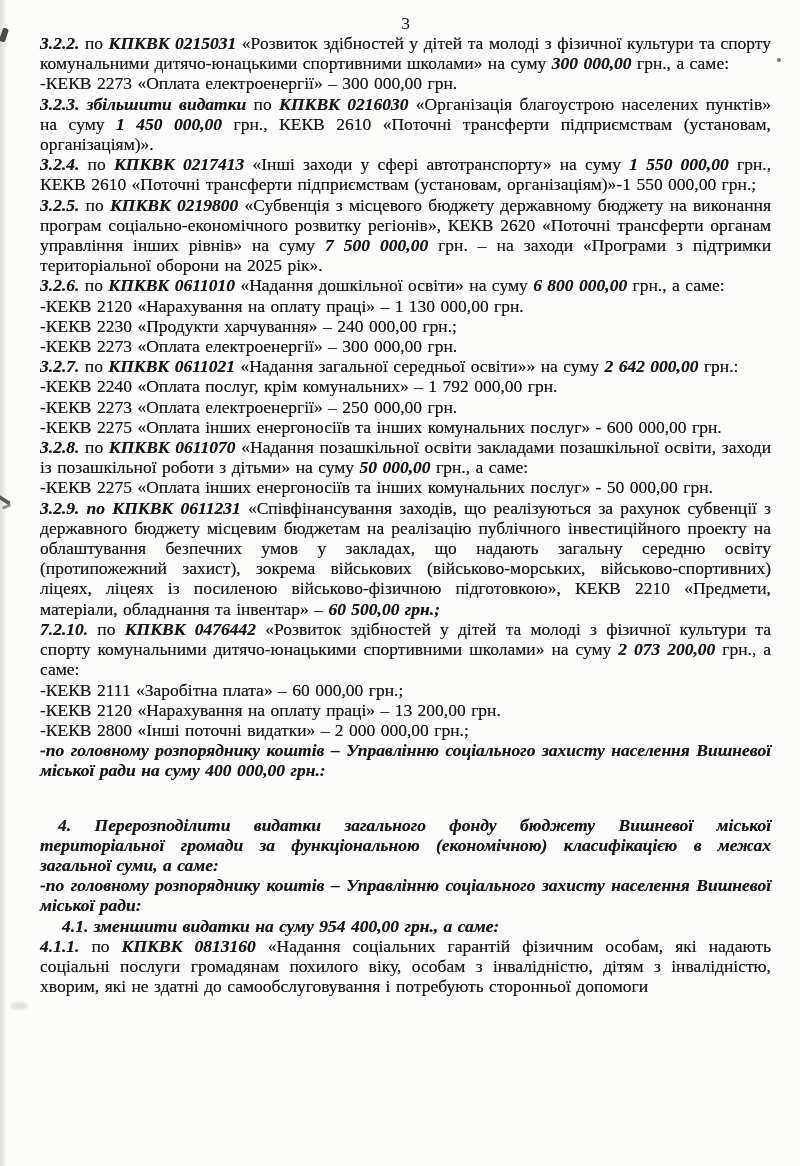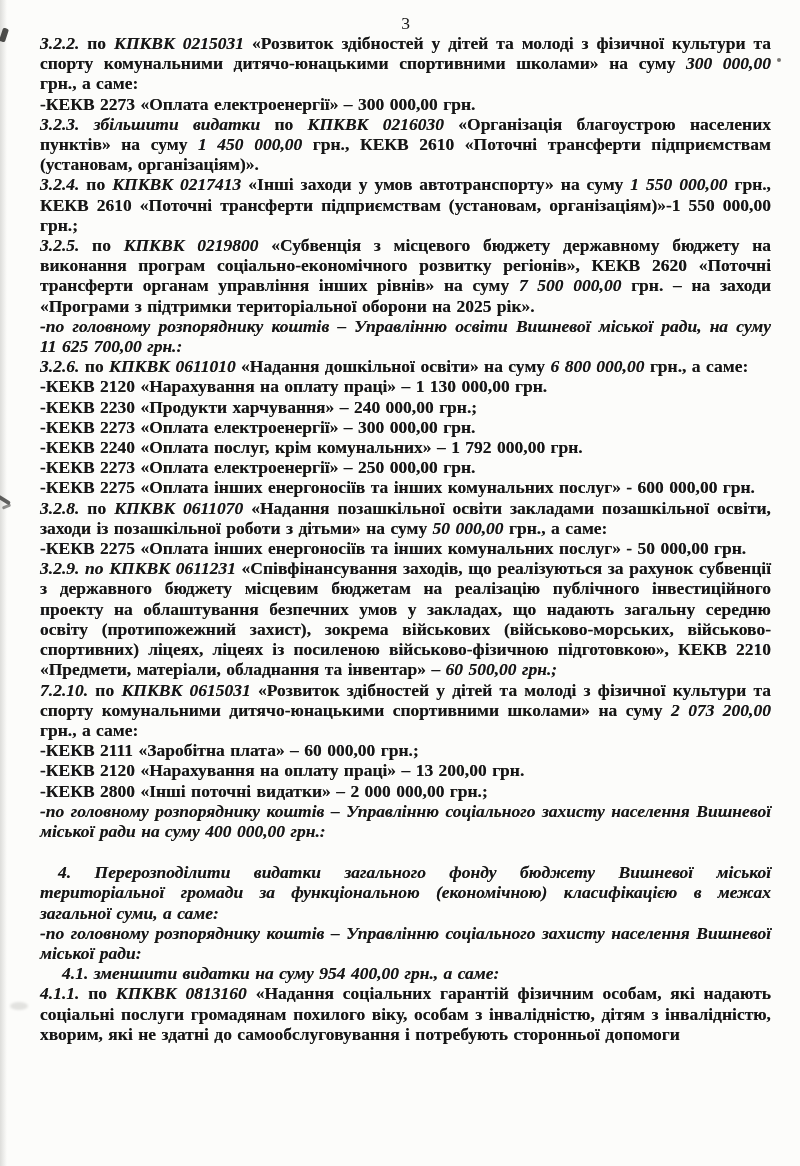--- a/index.html
+++ b/index.html
@@ -42,21 +42,21 @@
   p.para {
     margin: 0;
     text-align: justify;
     font-size: 17.5px;
     line-height: 20.2px;
     text-shadow: 0 0 0.6px rgba(10,10,10,0.55);
     word-spacing: 0.06em;
   }
   p.para span { white-space: inherit; }
   .b { font-weight: bold; font-style: italic; }
-  .r { font-weight: bold; }
+  .r { font-weight: normal; }
 
   
   .artifact { position: absolute; pointer-events: none; }
   .mark-top-left {
     left: 1px; top: 28px;
     width: 6px; height: 14px;
     background: #2f2f2d;
     transform: rotate(18deg);
     border-radius: 2px;
     opacity: 0.85;
@@ -98,39 +98,39 @@
 
 <div class="page" style="--paper: #fcfcfa; --ink: #161616;">
   <div class="edge-shade"></div>
 
   <div class="page-number">3</div>
 
   <div class="content">
       <p class="para"><span class="b">3.2.2.</span><span class="r"> по </span><span class="b">КПКВК 0215031</span><span class="r"> «Розвиток здібностей у дітей та молоді з фізичної культури та спорту комунальними дитячо-юнацькими спортивними школами» на суму </span><span class="b">300&nbsp;000,00</span><span class="r"> грн., а саме:</span></p>
       <p class="para"><span class="r">-КЕКВ 2273 «Оплата електроенергії» – 300&nbsp;000,00 грн.</span></p>
       <p class="para"><span class="b">3.2.3. збільшити видатки</span><span class="r"> по </span><span class="b">КПКВК 0216030</span><span class="r"> «Організація благоустрою населених пунктів» на суму </span><span class="b">1&nbsp;450&nbsp;000,00</span><span class="r"> грн., КЕКВ 2610 «Поточні трансферти підприємствам (установам, організаціям)».</span></p>
-      <p class="para"><span class="b">3.2.4.</span><span class="r"> по </span><span class="b">КПКВК 0217413</span><span class="r"> «Інші заходи у умов автотранспорту» на суму </span><span class="b">1&nbsp;550&nbsp;000,00</span><span class="r"> грн., КЕКВ 2610 «Поточні трансферти підприємствам (установам, організаціям)»-1&nbsp;550&nbsp;000,00 грн.;</span></p>
+      <p class="para"><span class="b">3.2.4.</span><span class="r"> по </span><span class="b">КПКВК 0217413</span><span class="r"> «Інші заходи у сфері автотранспорту» на суму </span><span class="b">1&nbsp;550&nbsp;000,00</span><span class="r"> грн., КЕКВ 2610 «Поточні трансферти підприємствам (установам, організаціям)»-1&nbsp;550&nbsp;000,00 грн.;</span></p>
       <p class="para"><span class="b">3.2.5.</span><span class="r"> по </span><span class="b">КПКВК 0219800</span><span class="r"> «Субвенція з місцевого бюджету державному бюджету на виконання програм соціально-економічного розвитку регіонів», КЕКВ 2620 «Поточні трансферти органам управління інших рівнів» на суму </span><span class="b">7&nbsp;500&nbsp;000,00</span><span class="r"> грн. – на заходи «Програми з підтримки територіальної оборони на 2025 рік».</span></p>
-      <p class="para"><span class="b">-по головному розпоряднику коштів – Управлінню освіти Вишневої міської ради, на суму 11&nbsp;625&nbsp;700,00 грн.:</span></p>
       <p class="para"><span class="b">3.2.6.</span><span class="r"> по </span><span class="b">КПКВК 0611010</span><span class="r"> «Надання дошкільної освіти» на суму </span><span class="b">6&nbsp;800&nbsp;000,00</span><span class="r"> грн., а саме:</span></p>
       <p class="para"><span class="r">-КЕКВ 2120 «Нарахування на оплату праці» – 1&nbsp;130&nbsp;000,00 грн.</span></p>
       <p class="para"><span class="r">-КЕКВ 2230 «Продукти харчування» – 240&nbsp;000,00 грн.;</span></p>
       <p class="para"><span class="r">-КЕКВ 2273 «Оплата електроенергії» – 300&nbsp;000,00 грн.</span></p>
+      <p class="para"><span class="b">3.2.7.</span><span class="r"> по </span><span class="b">КПКВК 0611021</span><span class="r"> «Надання загальної середньої освіти»» на суму </span><span class="b">2&nbsp;642&nbsp;000,00</span><span class="r"> грн.:</span></p>
       <p class="para"><span class="r">-КЕКВ 2240 «Оплата послуг, крім комунальних» – 1&nbsp;792&nbsp;000,00 грн.</span></p>
       <p class="para"><span class="r">-КЕКВ 2273 «Оплата електроенергії» – 250&nbsp;000,00 грн.</span></p>
       <p class="para"><span class="r">-КЕКВ 2275 «Оплата інших енергоносіїв та інших комунальних послуг» - 600&nbsp;000,00 грн.</span></p>
       <p class="para"><span class="b">3.2.8.</span><span class="r"> по </span><span class="b">КПКВК 0611070</span><span class="r"> «Надання позашкільної освіти закладами позашкільної освіти, заходи із позашкільної роботи з дітьми» на суму </span><span class="b">50&nbsp;000,00</span><span class="r"> грн., а саме:</span></p>
       <p class="para"><span class="r">-КЕКВ 2275 «Оплата інших енергоносіїв та інших комунальних послуг» - 50&nbsp;000,00 грн.</span></p>
       <p class="para"><span class="b">3.2.9. по КПКВК 0611231</span><span class="r"> «Співфінансування заходів, що реалізуються за рахунок субвенції з державного бюджету місцевим бюджетам на реалізацію публічного інвестиційного проекту на облаштування безпечних умов у закладах, що надають загальну середню освіту (протипожежний захист), зокрема військових (військово-морських, військово-спортивних) ліцеях, ліцеях із посиленою військово-фізичною підготовкою», КЕКВ 2210 «Предмети, матеріали, обладнання та інвентар» – </span><span class="b">60&nbsp;500,00 грн.;</span></p>
-      <p class="para"><span class="b">7.2.10.</span><span class="r"> по </span><span class="b">КПКВК 0615031</span><span class="r"> «Розвиток здібностей у дітей та молоді з фізичної культури та спорту комунальними дитячо-юнацькими спортивними школами» на суму </span><span class="b">2&nbsp;073&nbsp;200,00</span><span class="r"> грн., а саме:</span></p>
+      <p class="para"><span class="b">7.2.10.</span><span class="r"> по </span><span class="b">КПКВК 0476442</span><span class="r"> «Розвиток здібностей у дітей та молоді з фізичної культури та спорту комунальними дитячо-юнацькими спортивними школами» на суму </span><span class="b">2&nbsp;073&nbsp;200,00</span><span class="r"> грн., а саме:</span></p>
       <p class="para"><span class="r">-КЕКВ 2111 «Заробітна плата» – 60&nbsp;000,00 грн.;</span></p>
       <p class="para"><span class="r">-КЕКВ 2120 «Нарахування на оплату праці» – 13&nbsp;200,00 грн.</span></p>
       <p class="para"><span class="r">-КЕКВ 2800 «Інші поточні видатки» – 2&nbsp;000&nbsp;000,00 грн.;</span></p>
       <p class="para"><span class="b">-по головному розпоряднику коштів – Управлінню соціального захисту населення Вишневої міської ради на суму 400&nbsp;000,00 грн.:</span></p>
-      <p class="para" style="text-indent: 18px; margin-top: 21px;"><span class="b">4. Перерозподілити видатки загального фонду бюджету Вишневої міської територіальної громади за функціональною (економічною) класифікацією в межах загальної суми, а саме:</span></p>
+      <p class="para" style="text-indent: 18px; margin-top: 34px;"><span class="b">4. Перерозподілити видатки загального фонду бюджету Вишневої міської територіальної громади за функціональною (економічною) класифікацією в межах загальної суми, а саме:</span></p>
       <p class="para"><span class="b">-по головному розпоряднику коштів – Управлінню соціального захисту населення Вишневої міської ради:</span></p>
       <p class="para" style="text-indent: 22px;"><span class="b">4.1. зменшити видатки на суму 954&nbsp;400,00 грн., а саме:</span></p>
       <p class="para"><span class="b">4.1.1.</span><span class="r"> по </span><span class="b">КПКВК 0813160</span><span class="r"> «Надання соціальних гарантій фізичним особам, які надають соціальні послуги громадянам похилого віку, особам з інвалідністю, дітям з інвалідністю, хворим, які не здатні до самообслуговування і потребують сторонньої допомоги</span></p>
     </div>
 
   <div class="artifact mark-top-left"></div>
   <div class="artifact mark-left-mid"></div>
   <div class="artifact mark-left-mid2"></div>
   <div class="artifact dot-right"></div>
   <div class="artifact smudge-left"></div>

